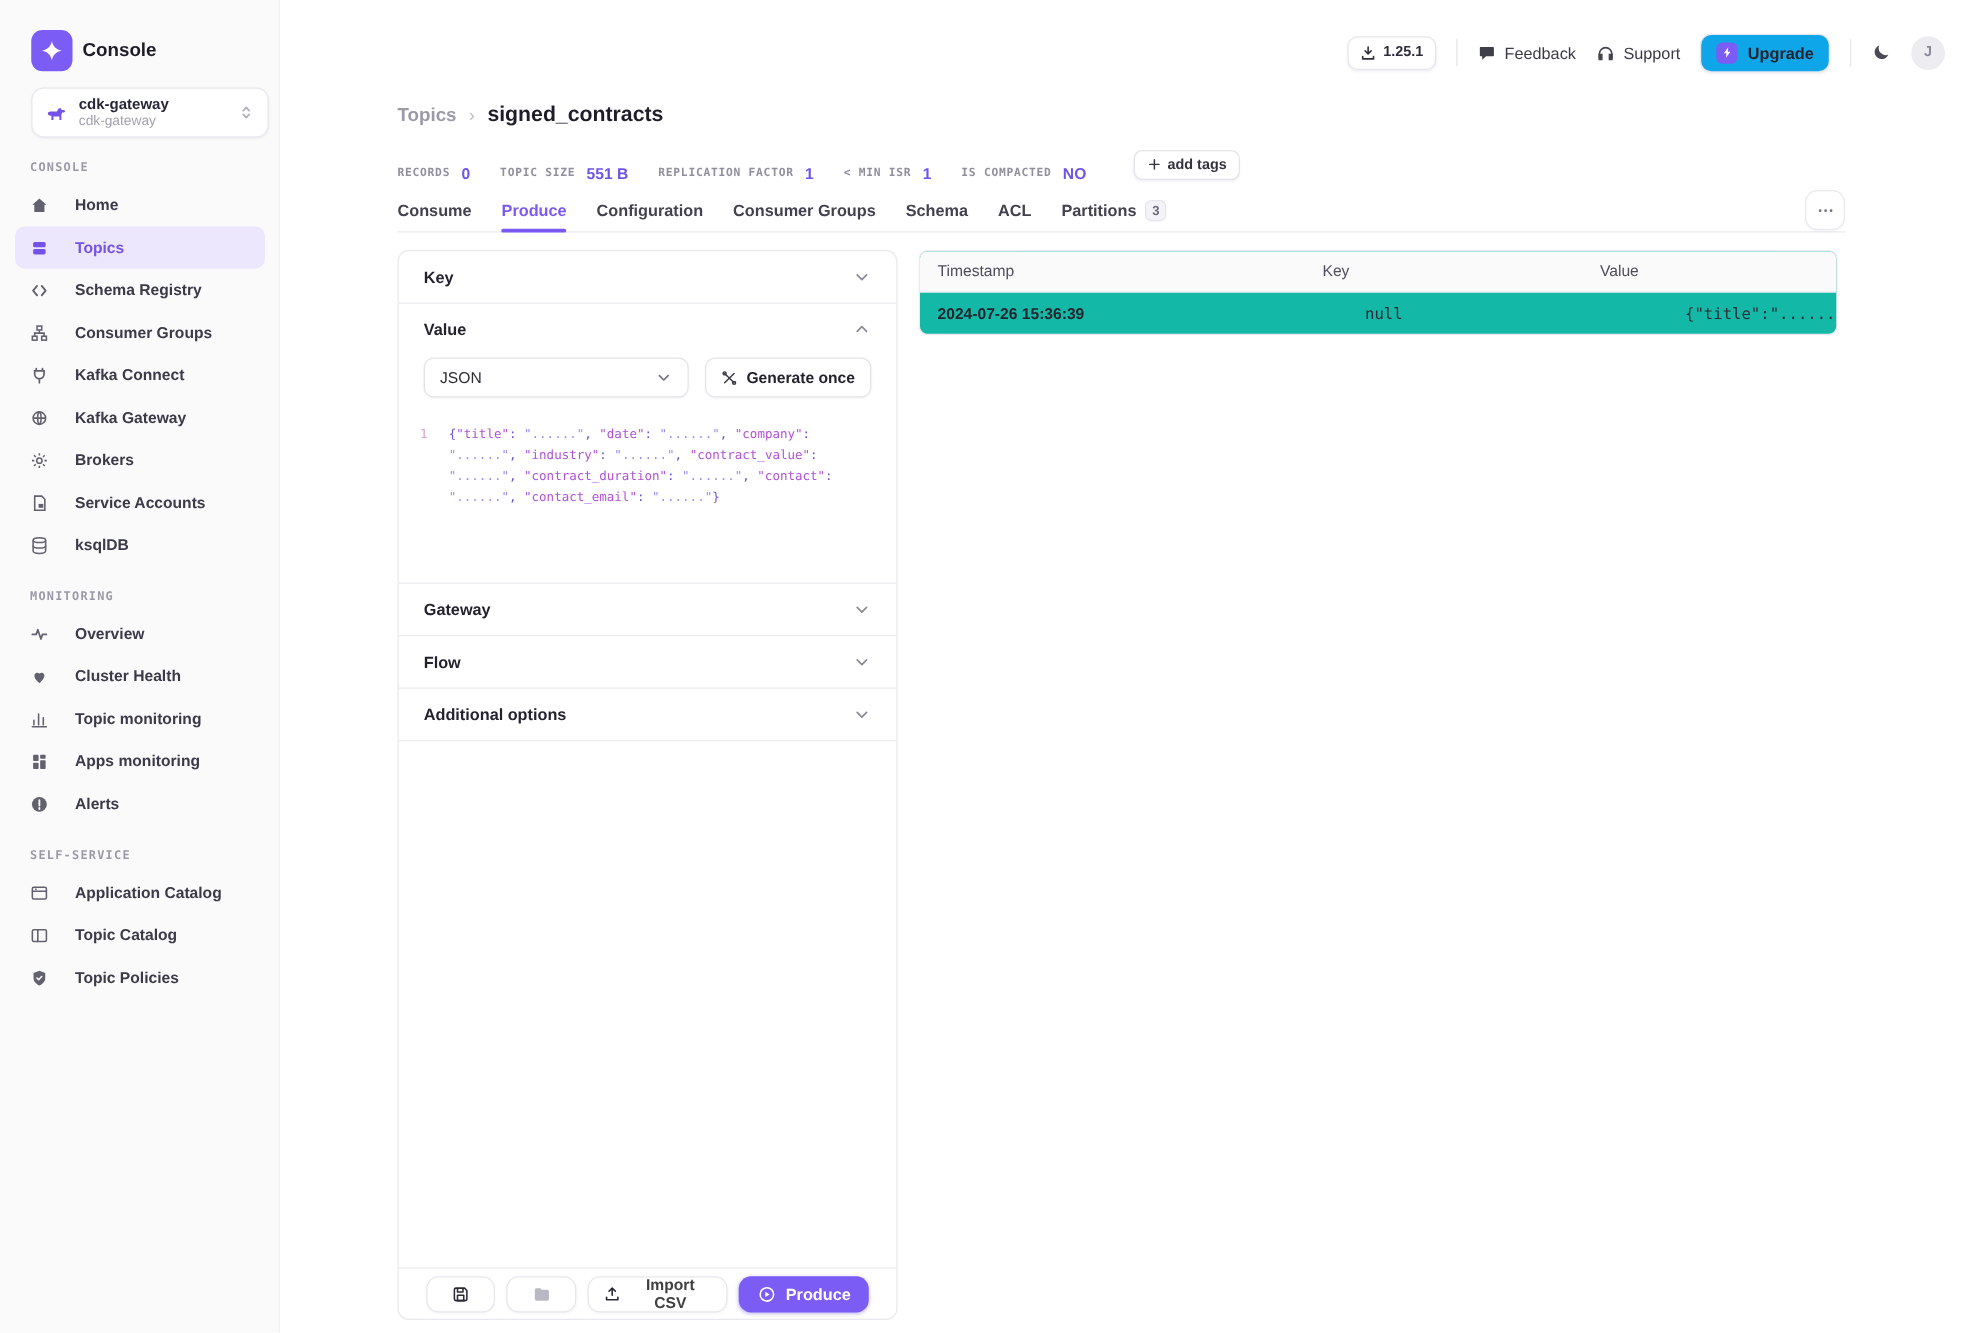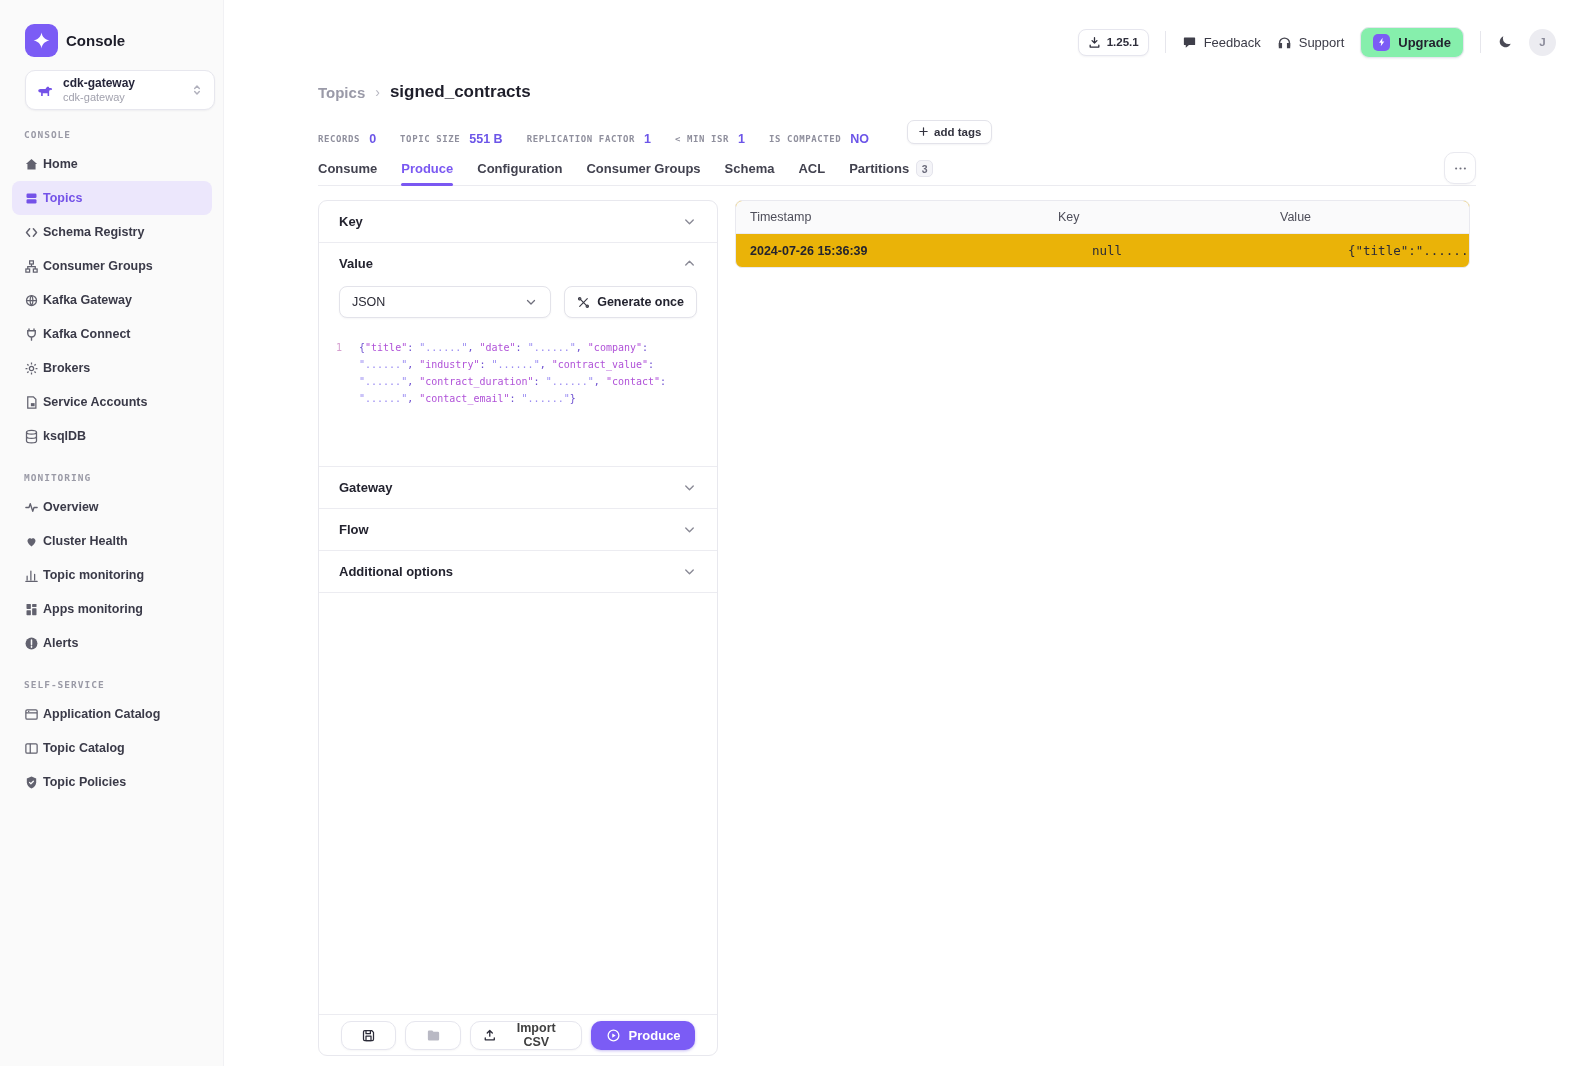--- a/index.html
+++ b/index.html
@@ -11,39 +11,39 @@
   
   .logo { position:absolute; left:25px; top:24px; width:33px; height:33px; border-radius:9px;
     background:#7b5cf5; display:flex; align-items:center; justify-content:center; }
   .app-title { position:absolute; left:66px; top:32px; font-size:15px; font-weight:800; color:#1d1d29; }
   .topbar-right { position:absolute; right:30px; top:27px; height:30px; display:flex; align-items:center; gap:16px; }
   .pill-btn { display:flex; align-items:center; gap:6px; background:#fff; border:1px solid #e6e6ee;
     border-radius:8px; height:27px; padding:0 9px; font-size:11.5px; font-weight:700; color:#2e2e3b;
     box-shadow:0 1px 2px rgba(20,20,50,.05); cursor:pointer; }
   .top-link { display:flex; align-items:center; gap:7px; font-size:13px; font-weight:500; color:#3b3b47; cursor:pointer; }
   .vdiv { width:1px; height:22px; background:#e6e6ec; }
-  .upgrade-btn { display:flex; align-items:center; gap:8px; background:#86efac; border:1px solid #e6e6ee;
+  .upgrade-btn { display:flex; align-items:center; gap:8px; background:#0ea5e9; border:1px solid #e6e6ee;
     border-radius:9px; height:31px; padding:0 12px; font-size:13px; font-weight:700; color:#23232f;
     box-shadow:0 1px 2px rgba(20,20,50,.06); cursor:pointer; }
   .upgrade-sq { width:17px; height:17px; border-radius:5px; background:#7b5cf5; display:flex; align-items:center; justify-content:center; }
   .avatar { width:27px; height:27px; border-radius:50%; background:#ececf1; color:#8a8a99;
     font-size:11.5px; font-weight:700; display:flex; align-items:center; justify-content:center; }
 
   
   .sidebar { position:absolute; left:0; top:0; width:224px; height:1066px; background:#fafafa; border-right:1px solid #f1f1f4; }
   .cluster-sel { position:absolute; left:25px; top:70px; width:190px; height:40px; background:#fff;
     border:1px solid #e7e7ee; border-radius:10px; box-shadow:0 1px 2px rgba(20,20,50,.05);
     display:flex; align-items:center; padding:0 10px; gap:9px; cursor:pointer; }
   .cluster-texts { flex:1; line-height:1.15; }
   .cluster-name { font-size:12px; font-weight:700; color:#26263a; }
   .cluster-sub { font-size:11px; color:#a2a2ae; }
   .side-label { margin:19px 24px 7px; font-family:"DejaVu Sans Mono", monospace; font-size:9.5px;
     letter-spacing:1px; color:#9a9aa6; font-weight:700; }
   .side-list { padding:0 12px; }
-  .side-item { height:34px; display:flex; align-items:center; gap:4px; padding:0 12px; border-radius:8px;
+  .side-item { height:34px; display:flex; align-items:center; gap:21px; padding:0 12px; border-radius:8px;
     font-size:12.5px; font-weight:700; color:#3a3a48; cursor:pointer; }
   .side-item .ic { color:#62626f; }
   .side-item.active { background:#ece7fc; color:#7452e8; }
   .side-item.active .ic { color:#7452e8; }
   .sidebar-body { position:absolute; left:0; top:110px; width:224px; }
 
   
   .breadcrumb { position:absolute; left:318px; top:82px; display:flex; align-items:center; gap:10px; }
   .bc-parent { font-size:15px; font-weight:700; color:#9a9aa8; cursor:pointer; }
   .bc-sep { font-size:14px; color:#b8b8c2; }
@@ -100,21 +100,21 @@
     box-shadow:0 1px 2px rgba(20,20,50,.04); color:#404040; }
   .tool-btn.icon-only { width:57px; }
   .tool-btn.disabled { color:#b9b9c4; cursor:default; }
   .import-btn { padding:0 12px; font-size:12.5px; font-weight:700; }
   .produce-btn { margin-left:auto; width:107px; height:29px; border:none; border-radius:10px;
     background:#7b5cf5; color:#fff; font-size:13px; font-weight:700; display:flex; align-items:center;
     justify-content:center; gap:8px; cursor:pointer; box-shadow:0 1px 3px rgba(90,60,220,.35); }
 
   
   .rec-table { position:absolute; left:735px; top:200px; width:735px; border:1px solid #e9e9ef;
-    border-radius:7px; overflow:hidden; background:#eab308; }
+    border-radius:7px; overflow:hidden; background:#14b8a6; }
   .rt-head { display:grid; grid-template-columns:308px 222px 1fr; height:33px; background:#fafafb;
     border-bottom:1px solid #ececf1; align-items:center; }
   .rt-head > div { padding:0 14px; font-size:12.5px; font-weight:500; color:#4e4e5a; }
   .rt-row { display:grid; grid-template-columns:308px 222px 1fr; height:33px; align-items:center; cursor:pointer;gap:34px; }
   .rt-row > div { padding:0 14px; font-size:12.5px; white-space:nowrap; overflow:hidden; }
   .cell-ts { font-weight:700; color:#23232e; }
   .cell-mono { font-family:"DejaVu Sans Mono", monospace; font-size:11.5px; color:#2b2b37; }
 </style>
 </head>
 <body>
@@ -173,34 +173,34 @@
               <rect x="9" y="3" width="6" height="5"></rect>
               <rect x="3" y="16" width="6" height="5"></rect>
               <rect x="15" y="16" width="6" height="5"></rect>
               <path d="M12 8v4M6 16v-4h12v4"></path>
             </svg>
           </span>
         <span>Consumer Groups</span>
       </div>
       <div class="side-item">
         <span>
+            <svg class="ic" width="15" height="15" viewBox="0 0 24 24" fill="none" stroke="currentColor" stroke-width="2.2" stroke-linecap="round">
+              <path d="M8 6V3M16 6V3M6 6h12v4a6 6 0 0 1-12 0zM12 16v5"></path>
+            </svg>
+          </span>
+        <span>Kafka Connect</span>
+      </div>
+      <div class="side-item">
+        <span>
             <svg class="ic" width="15" height="15" viewBox="0 0 24 24" fill="none" stroke="currentColor" stroke-width="2">
               <circle cx="12" cy="12" r="8"></circle>
               <path d="M4 12h16M12 4c3 2.5 3 13.5 0 16M12 4c-3 2.5-3 13.5 0 16"></path>
             </svg>
           </span>
         <span>Kafka Gateway</span>
-      </div>
-      <div class="side-item">
-        <span>
-            <svg class="ic" width="15" height="15" viewBox="0 0 24 24" fill="none" stroke="currentColor" stroke-width="2.2" stroke-linecap="round">
-              <path d="M8 6V3M16 6V3M6 6h12v4a6 6 0 0 1-12 0zM12 16v5"></path>
-            </svg>
-          </span>
-        <span>Kafka Connect</span>
       </div>
       <div class="side-item">
         <span>
             <svg class="ic" width="15" height="15" viewBox="0 0 24 24" fill="none" stroke="currentColor" stroke-width="2">
               <circle cx="12" cy="12" r="3.4"></circle>
               <path d="M12 2.5v3M12 18.5v3M2.5 12h3M18.5 12h3M5.2 5.2l2.1 2.1M16.7 16.7l2.1 2.1M18.8 5.2l-2.1 2.1M7.3 16.7l-2.1 2.1"></path>
             </svg>
           </span>
         <span>Brokers</span>
       </div>

